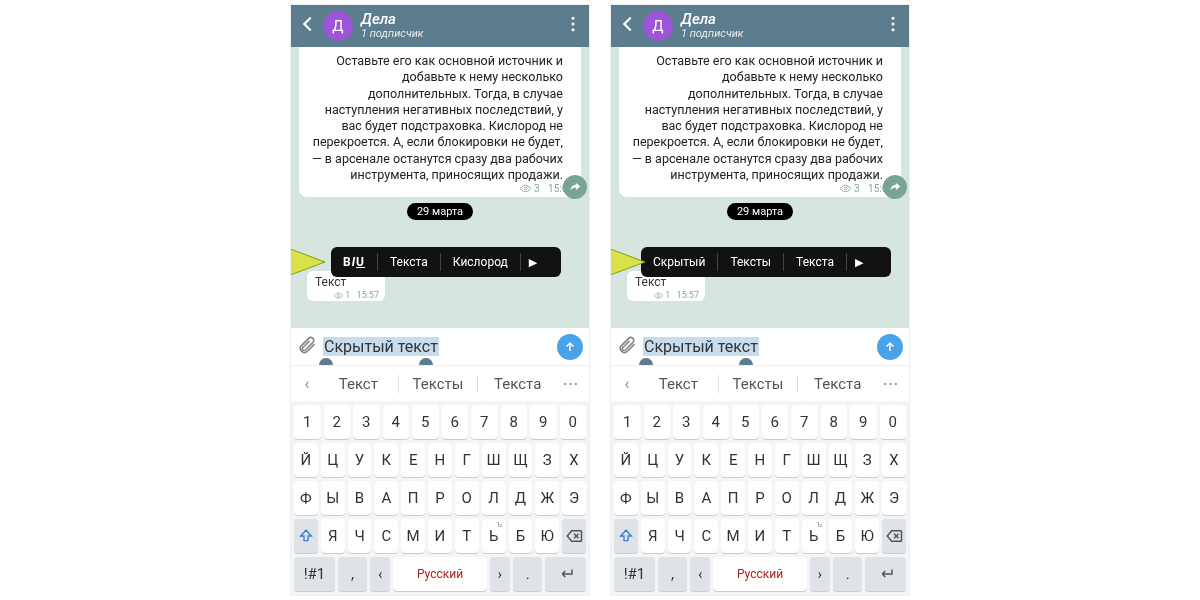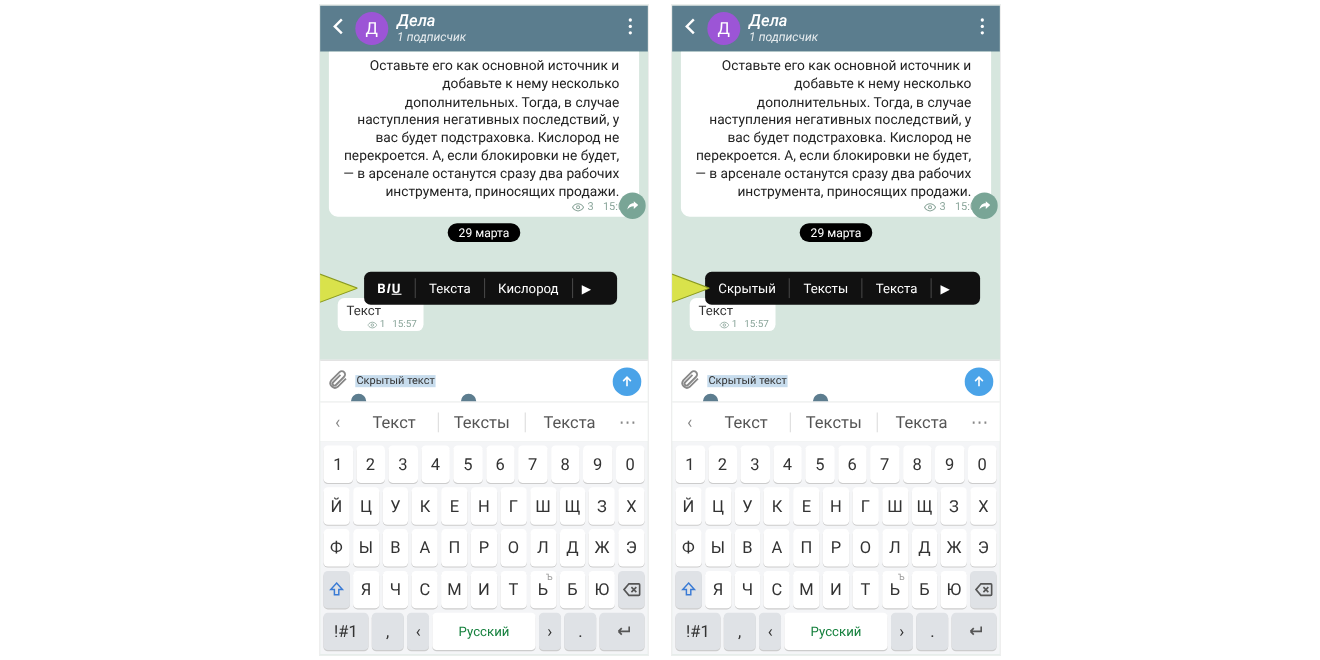--- a/index.html
+++ b/index.html
@@ -19,35 +19,35 @@
   .small-bubble .meta{position:absolute;bottom:1px;right:6px;font-size:9px;color:#8aa59a;display:flex;gap:2px;align-items:center;}
   .context-menu { position:absolute; background:#111; color:#fff; height:30px; border-radius:6px; display:flex; align-items:center; font-size:12px; overflow:hidden; z-index:5;}
   .context-menu .cm-item { padding:0 12px; height:100%; display:flex; align-items:center; white-space:nowrap;}
   .cm-div{width:1px;background:#444;height:18px;}
   .context-menu .cm-arrow { padding:0 8px; font-size:11px;}
   .biu{font-weight:700;letter-spacing:1px;}
   .biu .i{font-style:italic;font-weight:700;}
   .biu .u{text-decoration:underline;font-weight:700;}
   .arrow-overlay{position:absolute; left:-130px; width:150px; height:30px; z-index:6;}
   .input-bar{ position:absolute; left:0; right:0; height:38px; background:#fff; display:flex; align-items:center; padding:0 6px; gap:6px; border-top:1px solid #ddd;}
-  .input-bar .txt{ flex:1; font-size:10px; color:#333;}
+  .input-bar .txt{ flex:1; font-size:16px; color:#333;}
   .send-btn{ width:26px;height:26px;border-radius:50%;background:#4aa3e8;display:flex;align-items:center;justify-content:center;color:#fff;}
   .sel-handle{position:absolute;width:14px;height:14px;background:#5d7d8f;border-radius:50% 50% 50% 0;}
   .suggest-row{position:absolute;left:0;right:0;height:36px;background:#fff;display:flex;align-items:center;padding:0 4px;color:#555;border-top:1px solid #eee;}
   .suggest-row .chev{width:24px;text-align:center;font-size:16px;color:#888;}
   .suggest-row .sug{flex:1;text-align:center;font-size:15px;}
   .suggest-row .dots{width:28px;text-align:center;color:#888;letter-spacing:1px;}
   .sdiv{width:1px;height:18px;background:#ddd;}
   .keyboard{position:absolute;left:0;right:0;bottom:0;background:#f4f5f7;padding:4px 3px 3px 3px;}
   .krow{display:flex;gap:3px;margin-bottom:4px;}
   .key{flex:1;background:#fff;border-radius:4px;height:34px;display:flex;align-items:center;justify-content:center;font-size:15px;color:#333;box-shadow:0 1px 0 #ccc;position:relative;}
   .key .sup{position:absolute;top:1px;right:3px;font-size:8px;color:#999;}
   .key.fn{background:#dfe2e6;}
   .key.wide{flex:1.4;}
-  .key.space{flex:3.2;font-size:12px;color:#15803d;}
+  .key.space{flex:3.2;font-size:12px;color:#b91c1c;}
   .key.enter{flex:1.4;background:#dfe2e6;}
   .key.shift svg, .key.bksp svg{color:#555;}
   .sel-hi{background:#c7dced;padding:0 1px;}
 </style>
 </head>
 <body>
 
 <div class="phone">
   <div class="topbar">
     <span><svg width="22" height="22" viewBox="0 0 24 24" fill="none" stroke="#fff" stroke-width="2.4">

